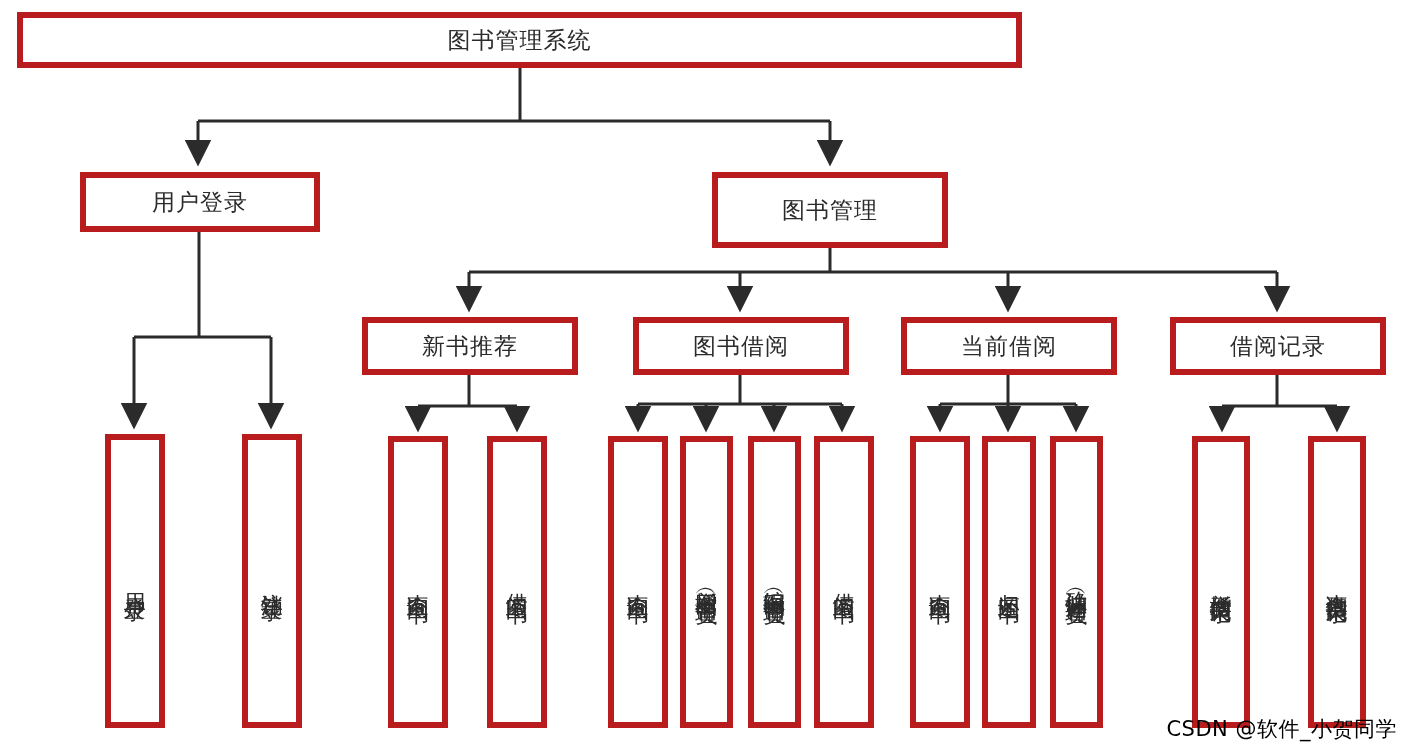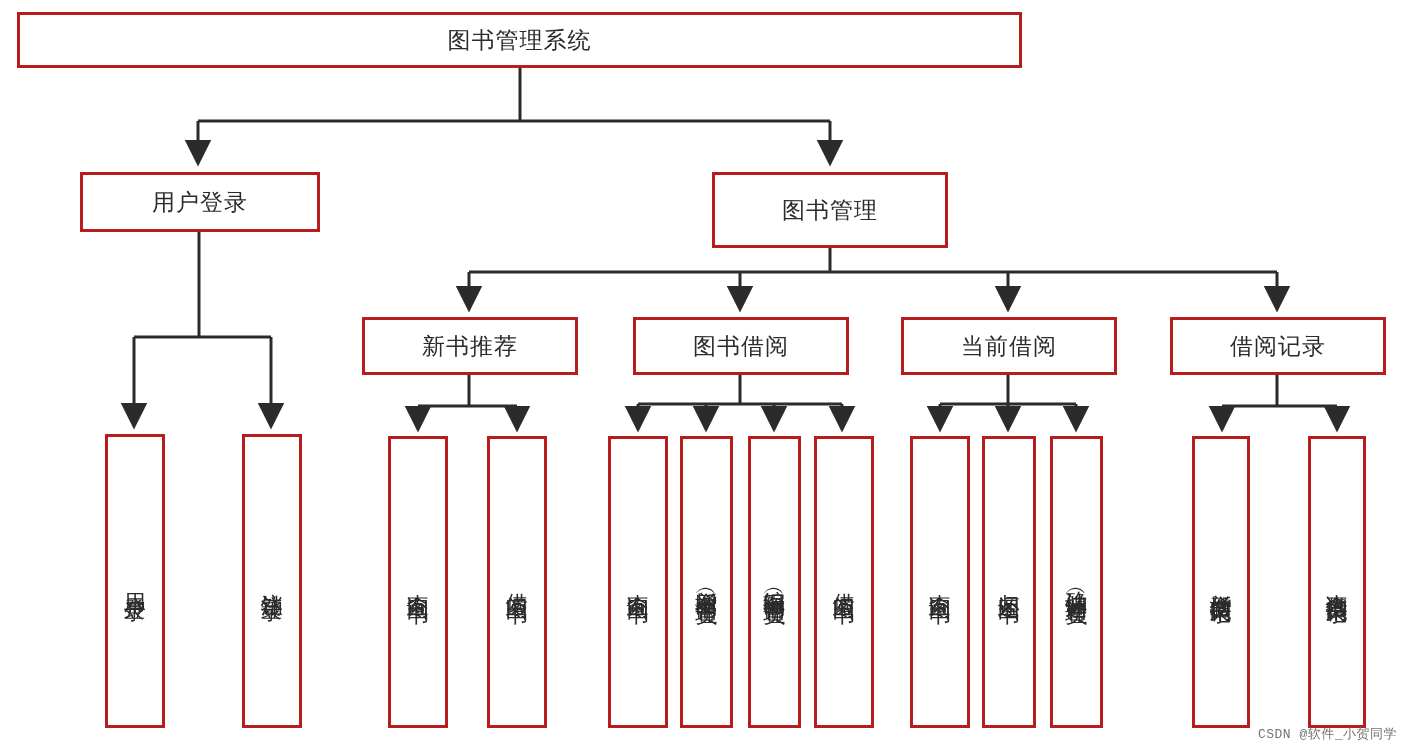--- a/index.html
+++ b/index.html
@@ -21,21 +21,21 @@
   svg#tree-svg {
     position: absolute;
     left: 0;
     top: 0;
     width: 1405px;
     height: 747px;
   }
   .node-box {
     position: absolute;
     box-sizing: border-box;
-    border: 3px solid #b91c1c;
+    border: 6px solid #b91c1c;
     background: #ffffff;
     display: flex;
     align-items: center;
     justify-content: center;
     text-align: center;
   }
   .node-label {
     color: #2b2b2b;
     font-size: 23px;
     line-height: 1.15;
@@ -54,26 +54,25 @@
     letter-spacing: 3px;
     white-space: nowrap;
   }
   .node-box.leaf.tall-text .node-label {
     letter-spacing: 2px;
   }
   #watermark {
     position: absolute;
     right: 8px;
     bottom: 4px;
-    color: #737373;
-    font-size: 13px;
+    color: #000000;
+    font-size: 21px;
     letter-spacing: 0.5px;
     white-space: nowrap;
     pointer-events: none;
-    font-family: Liberation Mono, monospace;
   }
 </style>
 </head>
 <body>
 
 <div id="diagram-root">
 
   <svg id="tree-svg" viewBox="0 0 1405 747">
     <defs>
       <marker id="arrow" viewBox="0 0 12 12" refX="10" refY="6" markerWidth="9" markerHeight="9" orient="auto-start-reverse">

